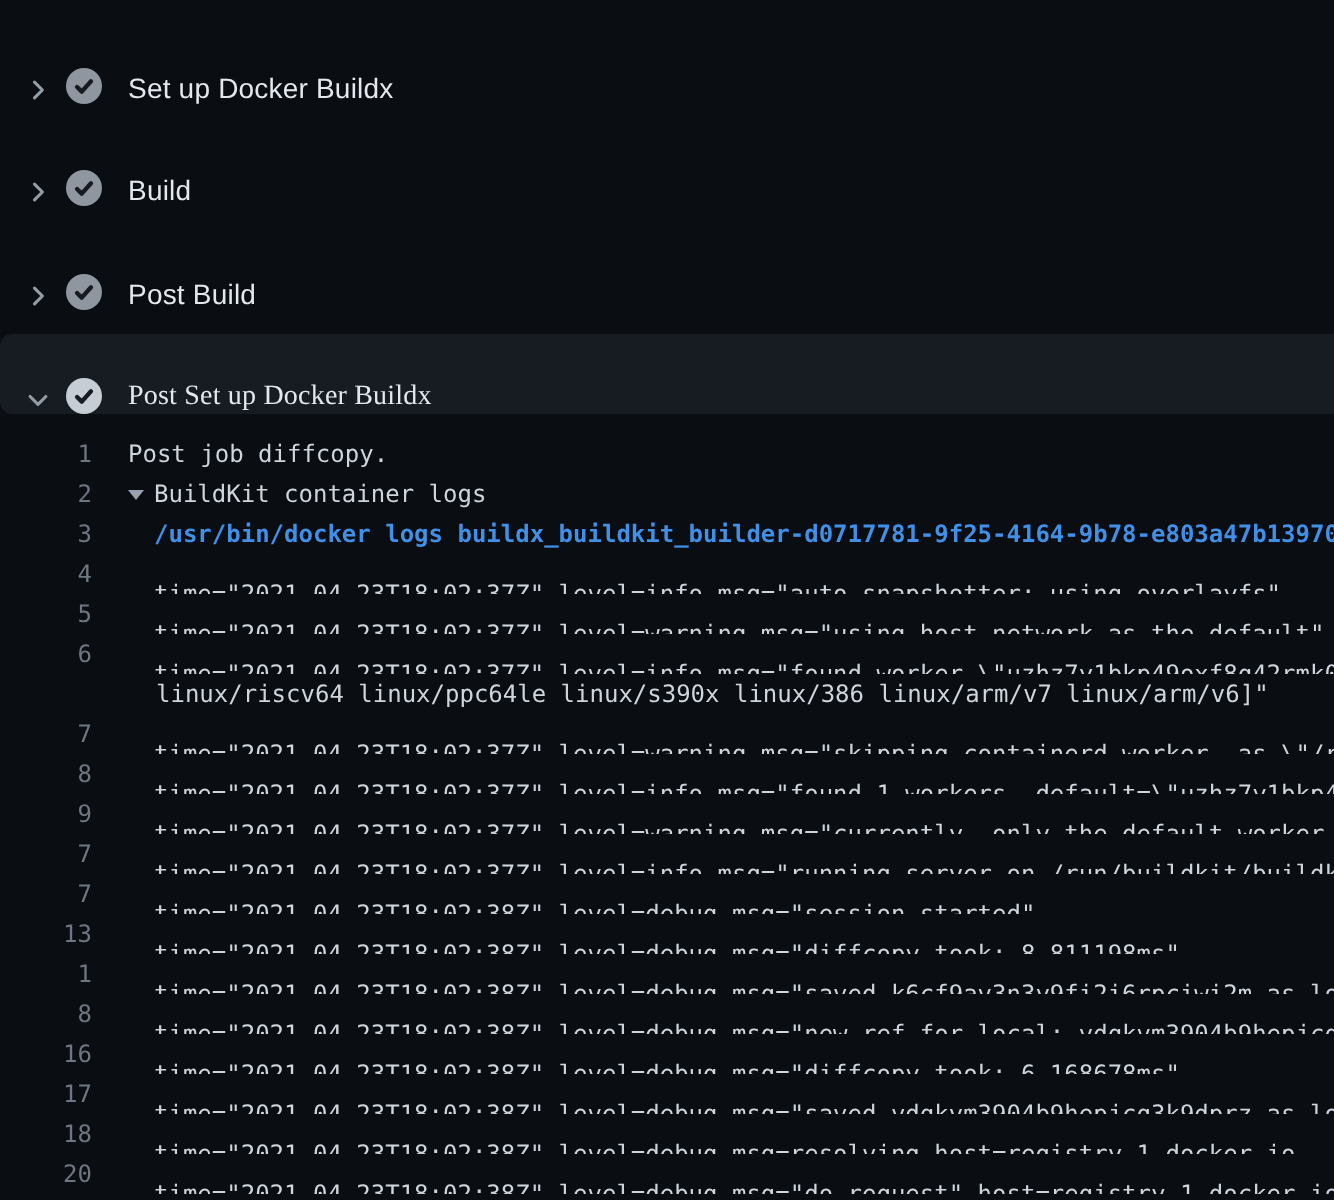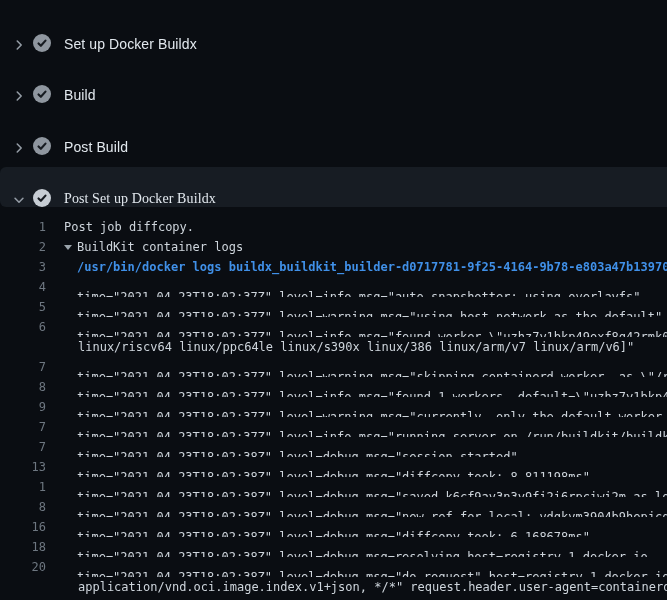--- a/index.html
+++ b/index.html
@@ -142,18 +142,19 @@
       <div class="line wrap"><span class="txt">linux/riscv64 linux/ppc64le linux/s390x linux/386 linux/arm/v7 linux/arm/v6]"</span></div>
       <div class="line log"><span class="num">7</span><span class="txt">time="2021-04-23T18:02:37Z" level=warning msg="skipping containerd worker, as \"/run</span></div>
       <div class="line log"><span class="num">8</span><span class="txt">time="2021-04-23T18:02:37Z" level=info msg="found 1 workers, default=\"uzhz7y1bkp49o</span></div>
       <div class="line log"><span class="num">9</span><span class="txt">time="2021-04-23T18:02:37Z" level=warning msg="currently, only the default worker ca</span></div>
       <div class="line log"><span class="num">7</span><span class="txt">time="2021-04-23T18:02:37Z" level=info msg="running server on /run/buildkit/buildkitd</span></div>
       <div class="line log"><span class="num">7</span><span class="txt">time="2021-04-23T18:02:38Z" level=debug msg="session started"</span></div>
       <div class="line log"><span class="num">13</span><span class="txt">time="2021-04-23T18:02:38Z" level=debug msg="diffcopy took: 8.811198ms"</span></div>
       <div class="line log"><span class="num">1</span><span class="txt">time="2021-04-23T18:02:38Z" level=debug msg="saved k6cf9av3n3y9fi2i6rpciwi2m as loca</span></div>
       <div class="line log"><span class="num">8</span><span class="txt">time="2021-04-23T18:02:38Z" level=debug msg="new ref for local: vdqkvm3904b9hepjcq3k</span></div>
       <div class="line log"><span class="num">16</span><span class="txt">time="2021-04-23T18:02:38Z" level=debug msg="diffcopy took: 6.168678ms"</span></div>
+      <div class="line log"><span class="num">17</span><span class="txt">time="2021-04-23T18:02:38Z" level=debug msg="saved vdqkvm3904b9hepjcq3k9dprz as loca</span></div>
       <div class="line log"><span class="num">18</span><span class="txt">time="2021-04-23T18:02:38Z" level=debug msg=resolving host=registry-1.docker.io</span></div>
       <div class="line log"><span class="num">20</span><span class="txt">time="2021-04-23T18:02:38Z" level=debug msg="do request" host=registry-1.docker.io re</span></div>
       <div class="line wrap"><span class="txt">application/vnd.oci.image.index.v1+json, */*" request.header.user-agent=containerd/1.4</span></div>
       <div class="line log"><span class="num">20</span></div>
     </div>
 </div>
 
 </body></html>

